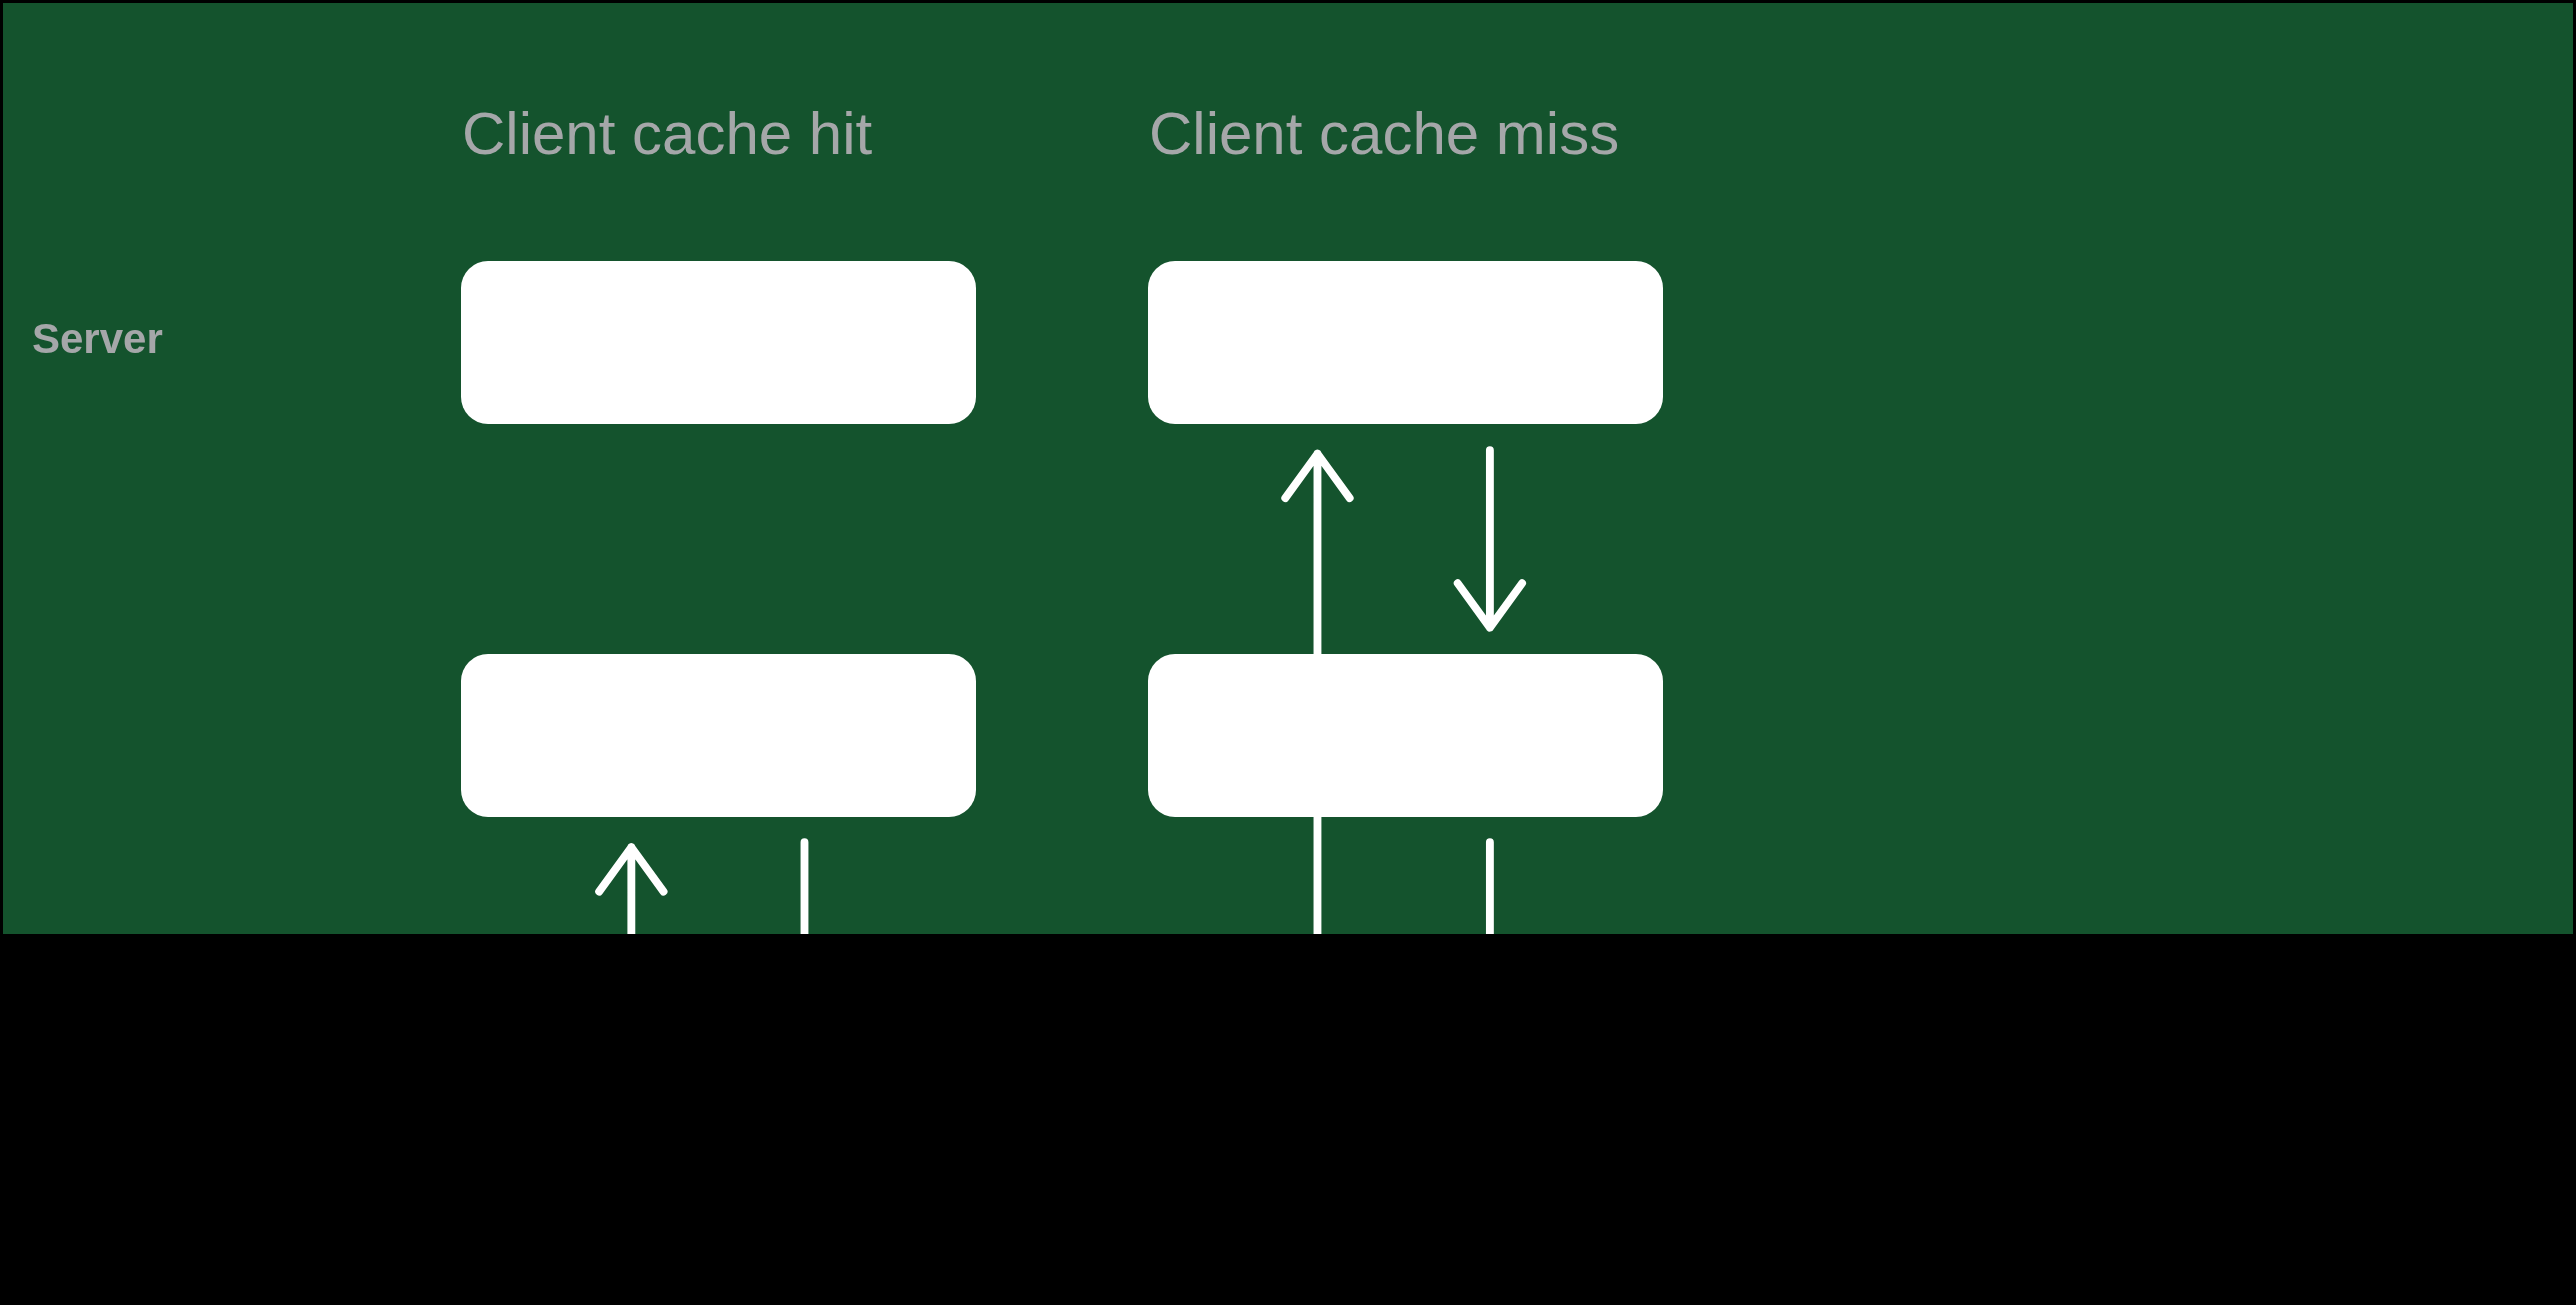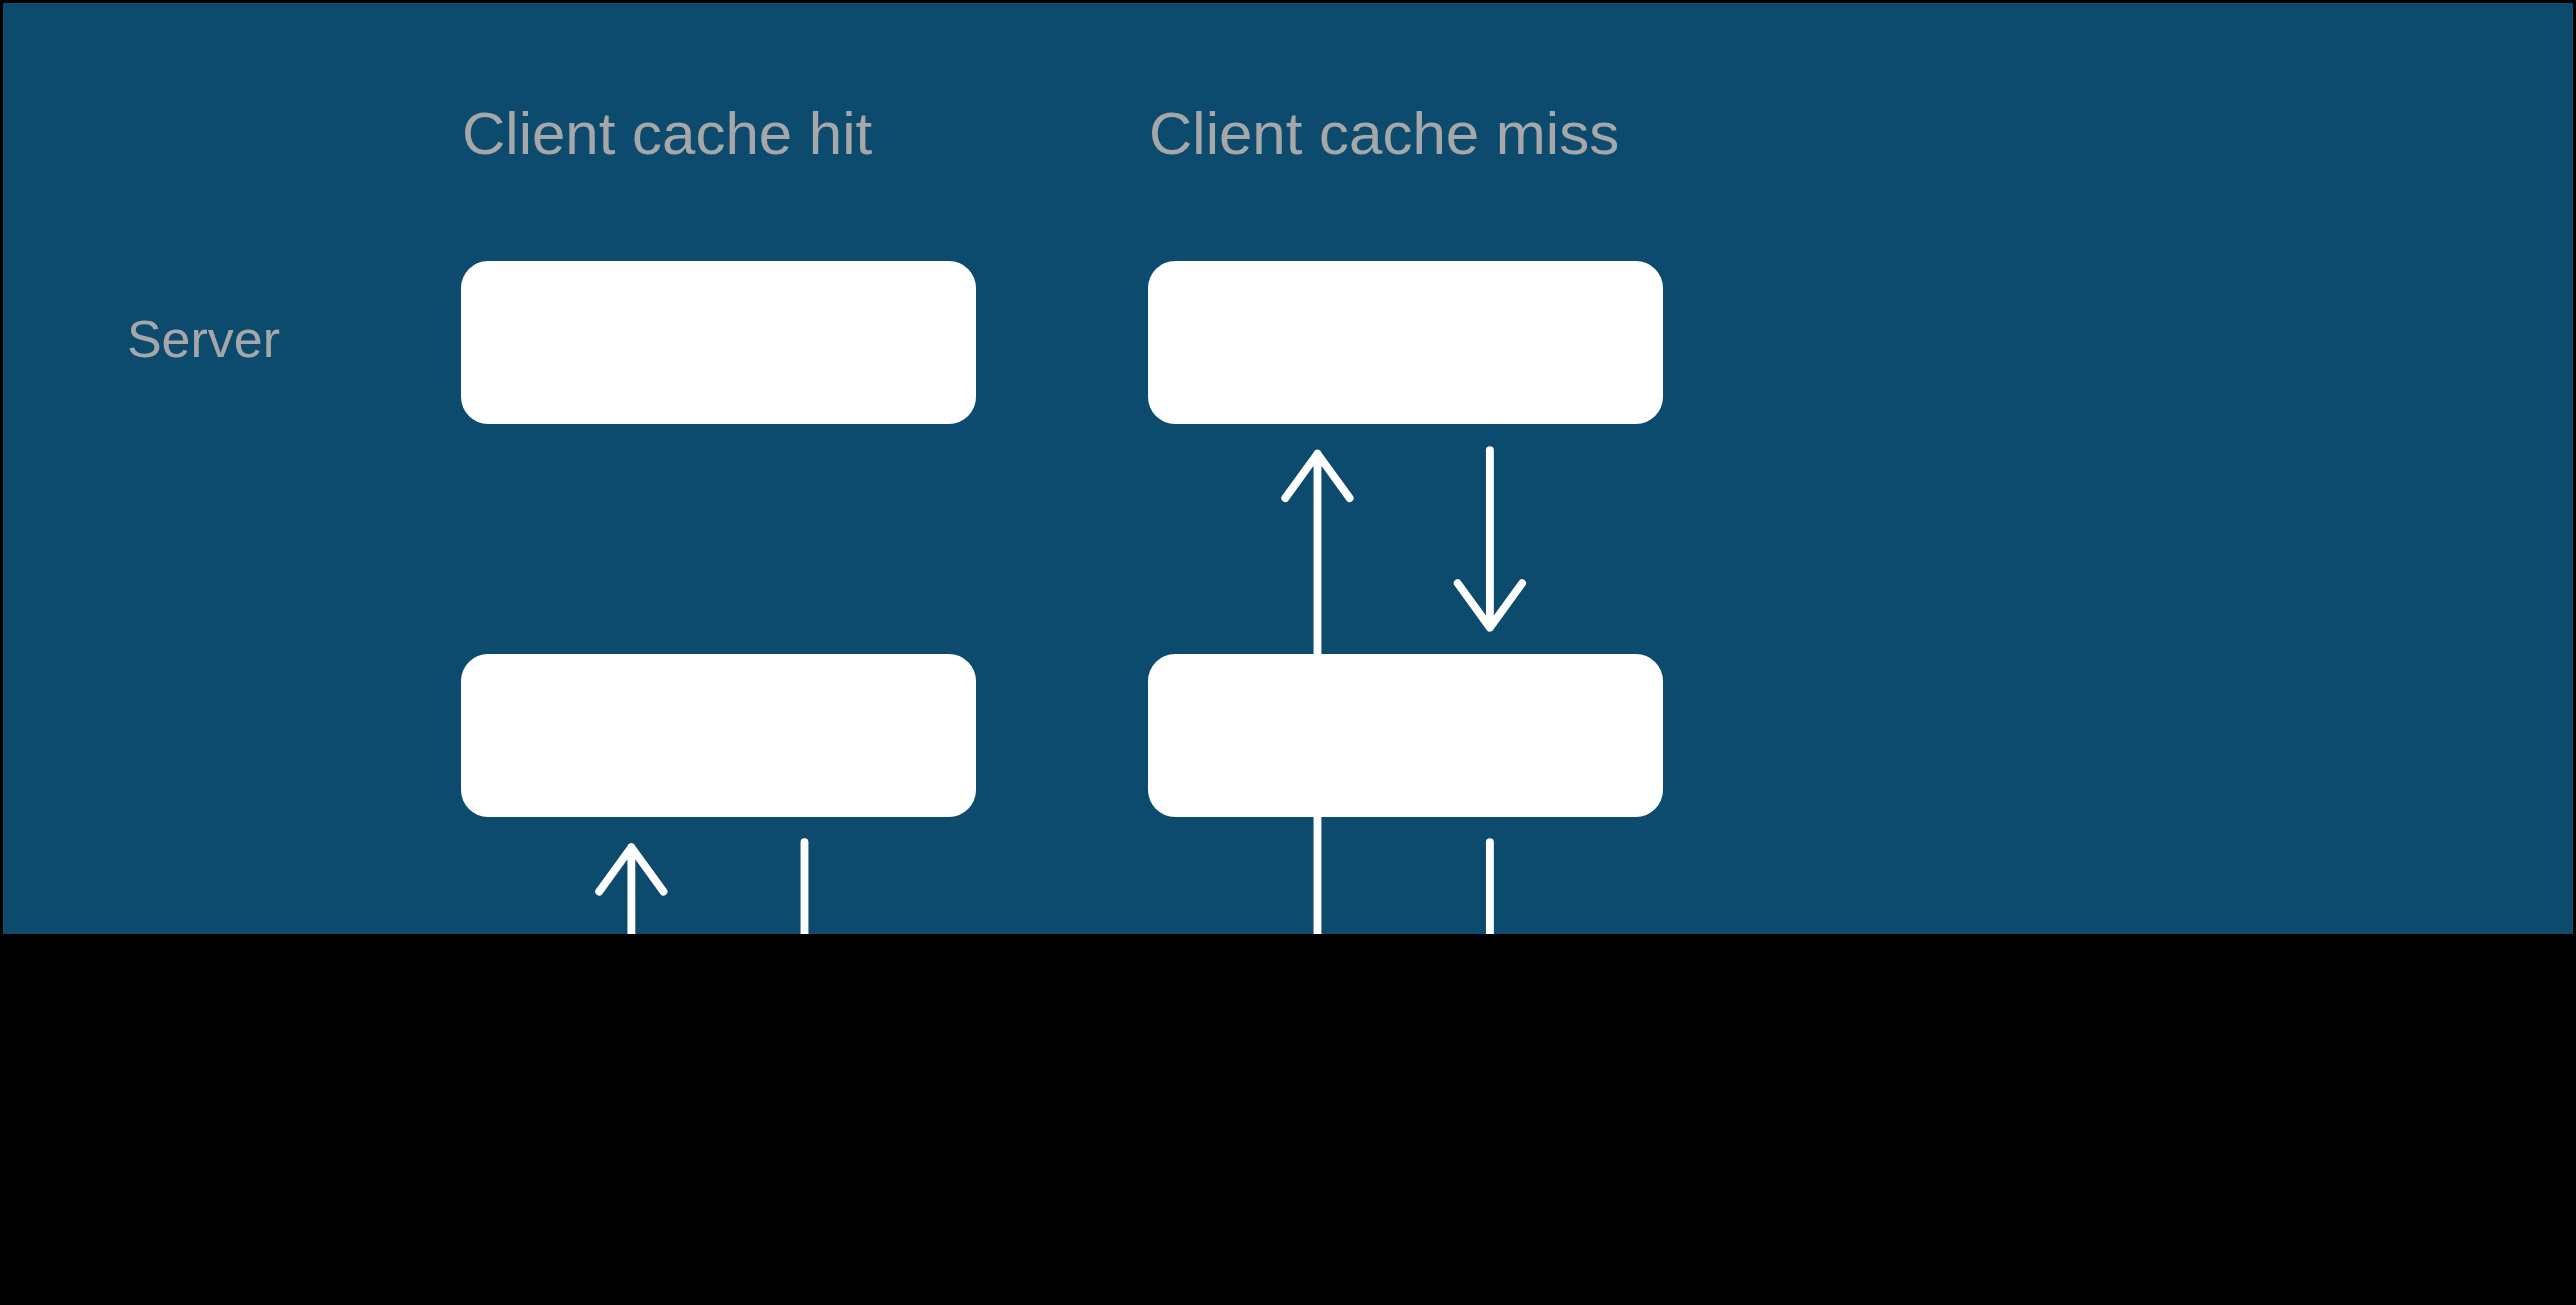--- a/index.html
+++ b/index.html
@@ -5,21 +5,21 @@
   html, body {
     margin: 0;
     padding: 0;
     background: #000000;
   }
   .canvas {
     position: relative;
     width: 2576px;
     height: 937px;
     box-sizing: border-box;
-    background: #0c4a6e;
+    background: #14532d;
     border: 3.6px solid #000000;
     overflow: hidden;
     font-family: "Liberation Sans", sans-serif;
   }
   .arrows-layer {
     position: absolute;
     top: 0;
     left: 0;
     width: 2576px;
     height: 1305px;
@@ -56,24 +56,24 @@
     white-space: nowrap;
     z-index: 3;
   }
   .col-header.hdr-hit  { left: 459px; }
   .col-header.hdr-miss { left: 1146px; text-align: right; }
 
   .row-label {
     position: absolute;
     left: 29px;
     width: 343px;
-    text-align: center;
-    font-size: 52px;
+    text-align: left;
+    font-size: 42px;
     line-height: 80px;
-    font-weight: 400;
+    font-weight: 700;
     color: #a5a7a9;
     z-index: 3;
   }
   .row-label.lbl-server { top: 296px; }
   .row-label.lbl-cache  { top: 653px; }
   .row-label.lbl-render { top: 1062px; }
 </style>
 </head>
 <body>
 

